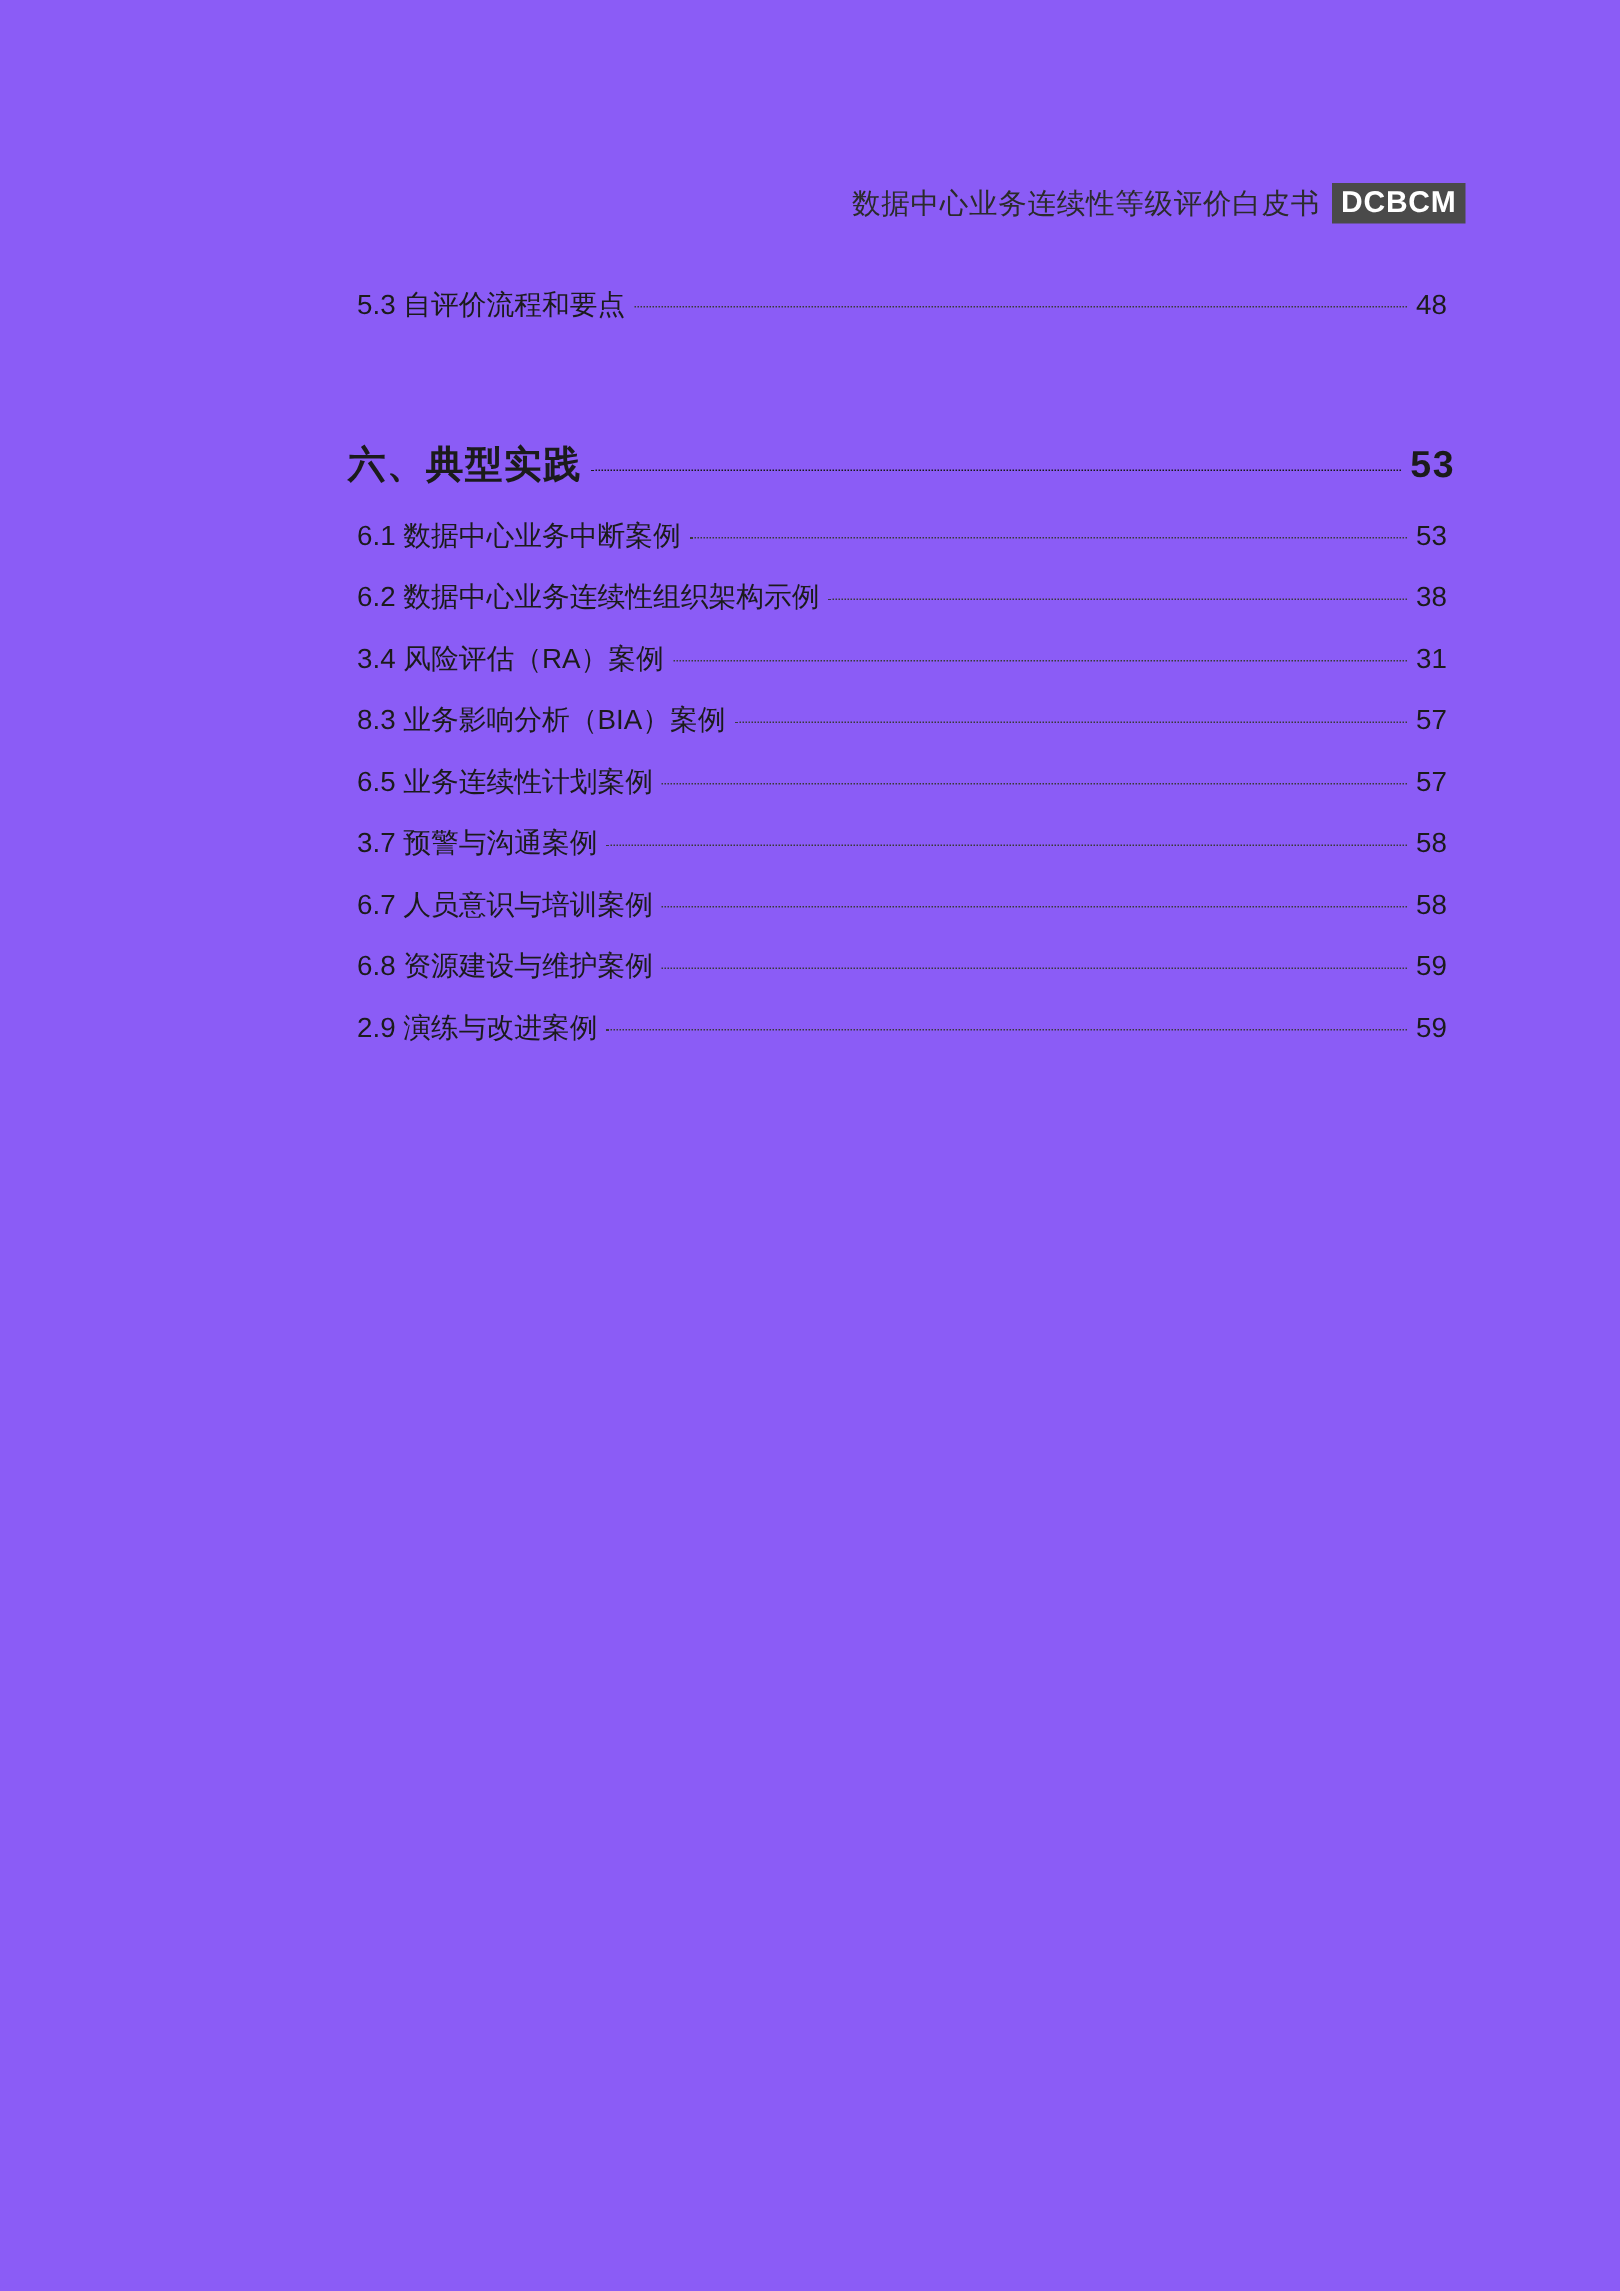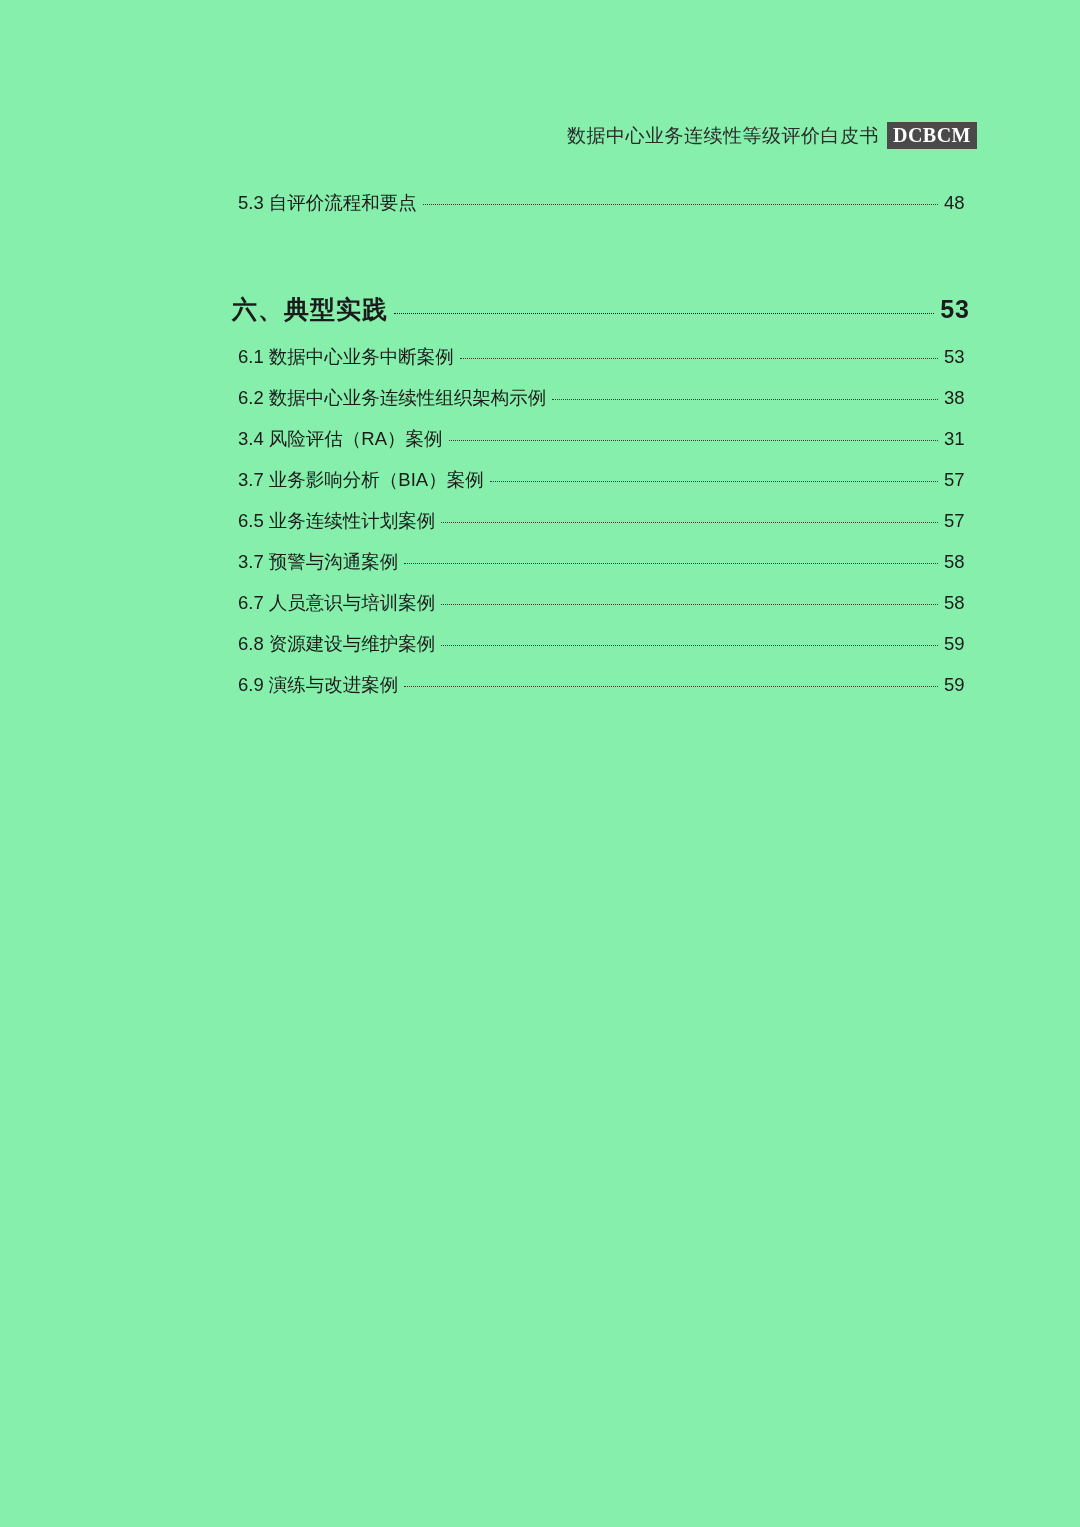--- a/index.html
+++ b/index.html
@@ -12,21 +12,21 @@
     height: 1527px;
     position: relative;
     font-family: "Liberation Sans", sans-serif;
     color: #1a1a1a;
     overflow: hidden;
   }
 
   .page {
     position: absolute;
     inset: 0;
-    background: #86efac;
+    background: #8b5cf6;
   }
 
   
   .header {
     position: absolute;
     top: 122px;
     left: 0;
     right: 0;
     display: flex;
     justify-content: flex-end;
@@ -42,21 +42,21 @@
   }
   .header-badge {
     margin-left: 8px;
     background: #4a4a4a;
     color: #ffffff;
     font-size: 20px;
     font-weight: 600;
     letter-spacing: 0.5px;
     padding: 3px 6px 4px 6px;
     line-height: 1;
-    font-family: Liberation Serif, serif;
+    font-family: Liberation Sans, sans-serif;
   }
 
   
   .toc {
     position: absolute;
     top: 190px;
     left: 232px;
     width: 738px;
   }
 
@@ -136,21 +136,21 @@
         <span class="label">6.2 数据中心业务连续性组织架构示例</span>
         <span class="leader"></span>
         <span class="page-num">38</span>
       </div>
       <div class="toc-row level2 indent-1">
         <span class="label">3.4 风险评估（RA）案例</span>
         <span class="leader"></span>
         <span class="page-num">31</span>
       </div>
       <div class="toc-row level2 indent-1">
-        <span class="label">3.7 业务影响分析（BIA）案例</span>
+        <span class="label">8.3 业务影响分析（BIA）案例</span>
         <span class="leader"></span>
         <span class="page-num">57</span>
       </div>
       <div class="toc-row level2 indent-1">
         <span class="label">6.5  业务连续性计划案例</span>
         <span class="leader"></span>
         <span class="page-num">57</span>
       </div>
       <div class="toc-row level2 indent-1">
         <span class="label">3.7 预警与沟通案例</span>
@@ -161,20 +161,20 @@
         <span class="label">6.7 人员意识与培训案例</span>
         <span class="leader"></span>
         <span class="page-num">58</span>
       </div>
       <div class="toc-row level2 indent-1">
         <span class="label">6.8 资源建设与维护案例</span>
         <span class="leader"></span>
         <span class="page-num">59</span>
       </div>
       <div class="toc-row level2 indent-1">
-        <span class="label">6.9 演练与改进案例</span>
+        <span class="label">2.9 演练与改进案例</span>
         <span class="leader"></span>
         <span class="page-num">59</span>
       </div>
     </div>
 
   </div>
 </div>
 
 </body></html>

